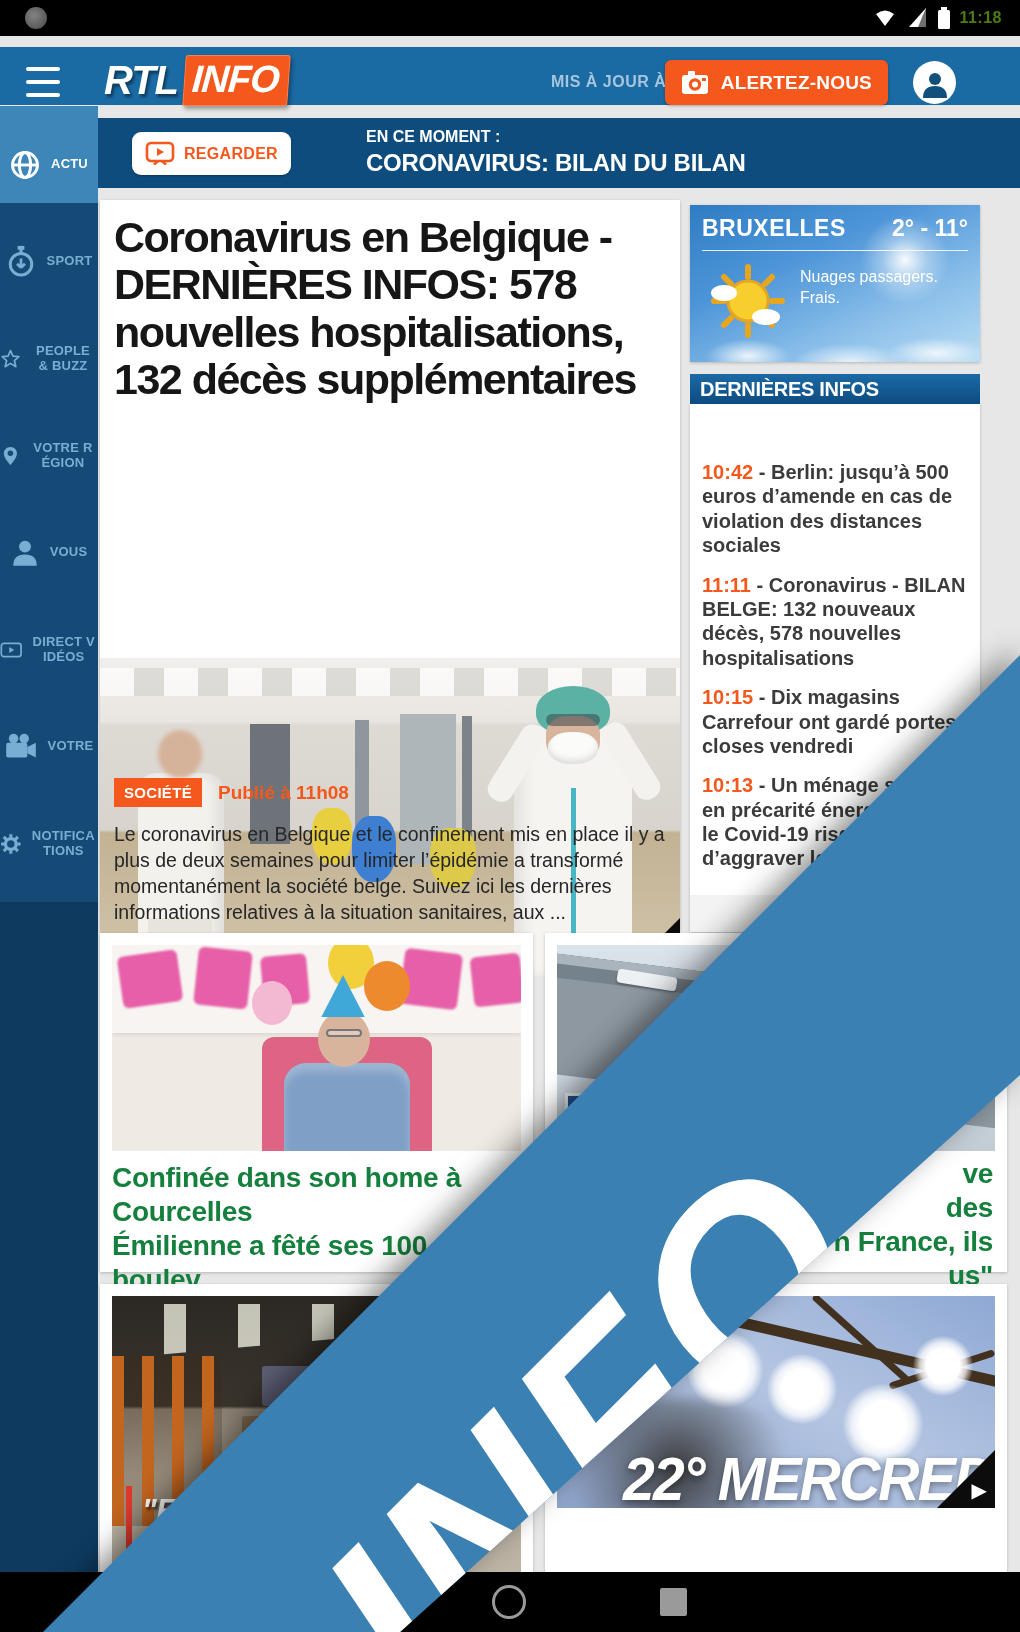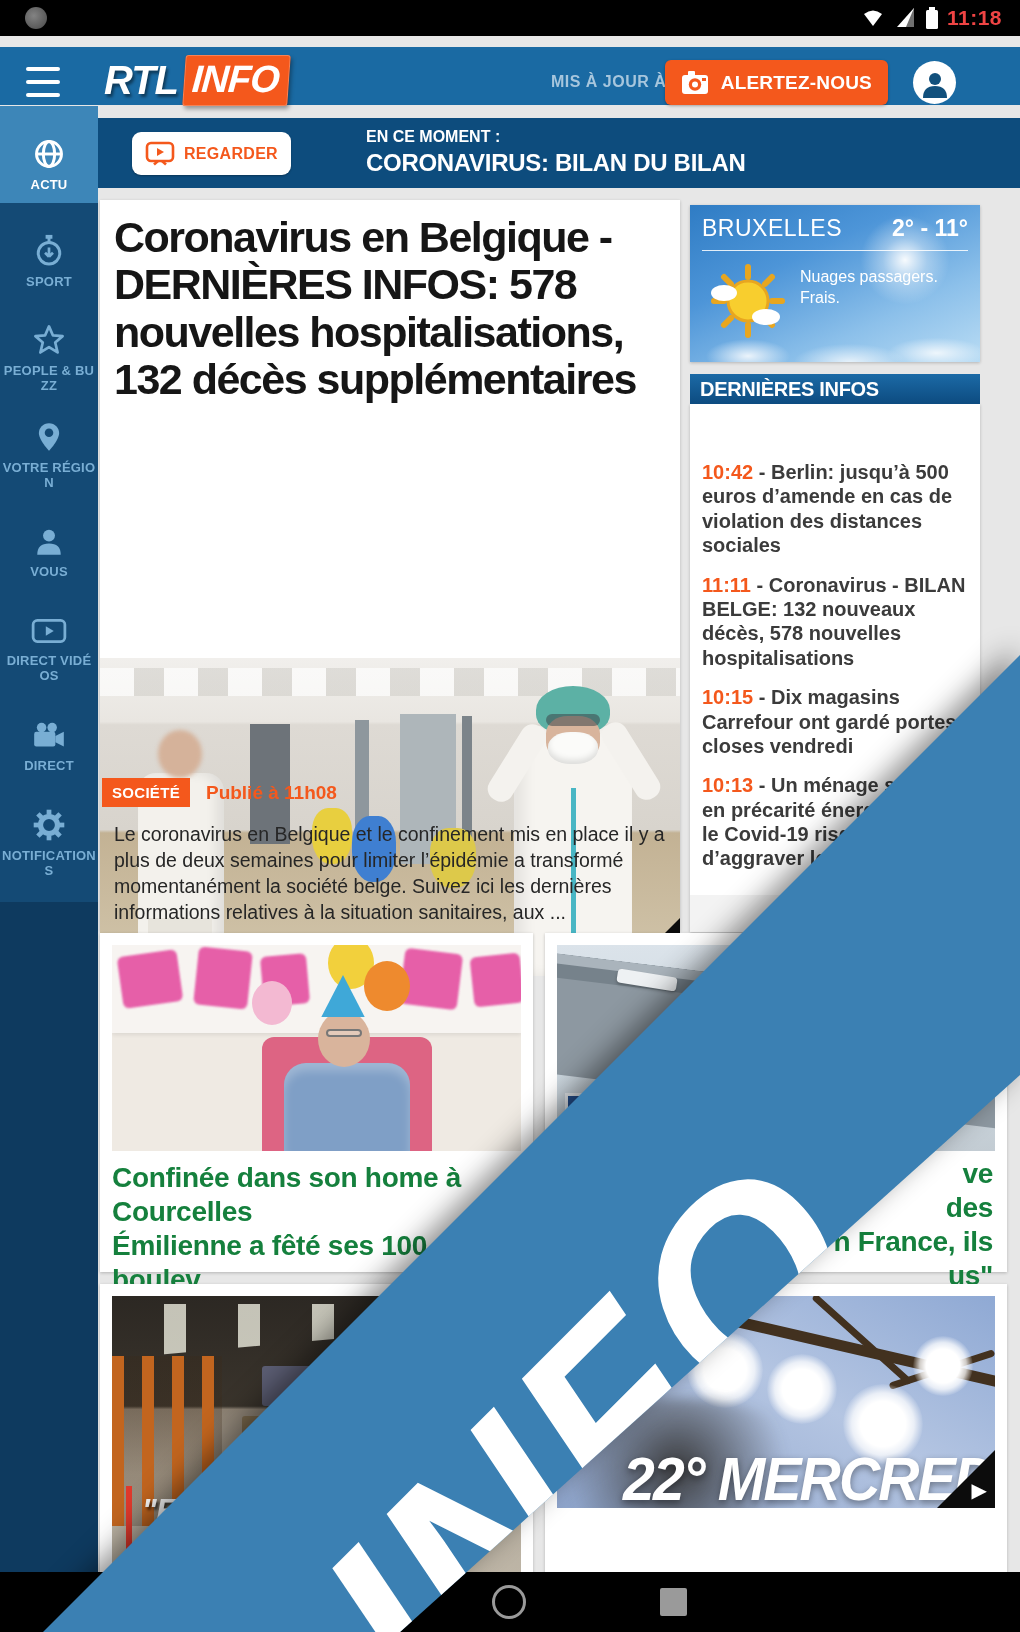--- a/index.html
+++ b/index.html
@@ -7,74 +7,74 @@
   #app {
     position:relative; width:1020px; height:1632px; overflow:hidden;
     background:#e7e7e7; font-family:"Liberation Sans",sans-serif;
     -webkit-font-smoothing:antialiased;
   }
   
   .status-bar { position:absolute; left:0; top:0; width:1020px; height:36px; background:#000; z-index:40; }
   .sb-dot { position:absolute; left:25px; top:7px; width:22px; height:22px; border-radius:50%;
             background:radial-gradient(circle at 40% 40%, #9a9a9a, #555); opacity:.85; }
   .sb-right { position:absolute; right:18px; top:0; height:36px; display:flex; align-items:center; gap:8px; }
-  .sb-time { color:#ef4444; font-size:21px; font-weight:700; letter-spacing:.5px; }
+  .sb-time { color:#4d7c0f; font-size:16px; font-weight:700; letter-spacing:.5px; }
   .sb-ic { display:block; }
   
   .app-header { position:absolute; left:0; top:47px; width:1020px; height:58px; background:#1a6aa3; z-index:39; }
   .hamburger { position:absolute; left:26px; top:20px; width:34px; height:30px; display:flex; flex-direction:column; justify-content:space-between; cursor:pointer; }
   .hamburger span { display:block; height:4px; border-radius:2px; background:#fff; }
   .logo { position:absolute; left:104px; top:8px; display:flex; align-items:center; font-style:italic; font-weight:900; }
   .logo-rtl { color:#fff; font-size:40px; letter-spacing:-1px; text-shadow:2px 3px 3px rgba(0,0,0,.45); padding-right:6px; }
   .logo-info-box { background:#f4581c; border-radius:3px; padding:3px 10px 5px 8px; transform:skewX(-4deg);
                    box-shadow:2px 3px 4px rgba(0,0,0,.35), inset 0 0 0 1px rgba(255,255,255,.25); }
   .logo-info-box span { color:#fff; font-size:38px; letter-spacing:-1px; display:block; }
   .updated { position:absolute; right:300px; top:26px; color:#a7c6dd; font-size:16px; font-weight:700; letter-spacing:.5px; }
   .alert-btn { position:absolute; right:132px; top:13px; height:45px; background:#f4581c; border-radius:6px;
                display:flex; align-items:center; gap:10px; padding:0 16px; cursor:pointer;
                box-shadow:0 1px 3px rgba(0,0,0,.3); }
   .alert-btn .txt { color:#fff; font-size:19px; font-weight:800; letter-spacing:.2px; }
   .avatar { position:absolute; right:64px; top:14px; width:43px; height:43px; border-radius:50%; background:#fff;
             display:flex; align-items:center; justify-content:center; cursor:pointer; overflow:hidden; }
   
   .sidebar { position:absolute; left:0; top:106px; width:98px; height:1466px; background:#0e3a5f; z-index:20; }
   .side-item { position:absolute; left:0; width:98px; height:117px; background:#144a75; color:#79aed4;
-               display:flex; flex-direction:column; align-items:center; justify-content:center; gap:7px;
+               display:flex; flex-direction:row; align-items:center; justify-content:center; gap:7px;
                cursor:pointer; text-align:center; }
   .side-item.active { background:#3d86b8; color:#fff; }
   .side-item .lbl { font-size:13px; font-weight:800; line-height:1.15; word-break:break-all; padding:0 2px; letter-spacing:.2px; }
   
   .breaking { position:absolute; left:98px; top:118px; width:922px; height:70px; background:#0d4c7d; z-index:5; }
   .watch-pill { position:absolute; left:34px; top:14px; height:43px; background:#fff; border-radius:9px;
                 display:flex; align-items:center; gap:9px; padding:0 13px; cursor:pointer; box-shadow:0 1px 2px rgba(0,0,0,.3); }
   .watch-pill .txt { color:#f4581c; font-size:16px; font-weight:800; letter-spacing:.3px; }
   .breaking .kicker { position:absolute; left:268px; top:10px; color:#fff; font-size:16px; font-weight:700; }
   .breaking .btitle { position:absolute; left:268px; top:31px; color:#fff; font-size:24px; font-weight:900; letter-spacing:-.3px; }
   .card { position:absolute; background:#fff; box-shadow:0 1px 3px rgba(0,0,0,.22); }
   
   .main-card { left:100px; top:200px; width:580px; height:731px; }
   .headline { padding:14px 16px 8px 14px; font-size:43px; font-weight:800; line-height:1.1;
               letter-spacing:-1.5px; color:#161616; }
   .hero { position:absolute; left:0; top:247px; width:580px; height:318px; overflow:hidden; background:#cfc9bf; }
-  .meta-row { position:absolute; left:2px; top:578px; display:flex; align-items:center; gap:16px; }
+  .meta-row { position:absolute; left:14px; top:578px; display:flex; align-items:center; gap:16px; }
   .tag { background:#f4581c; color:#fff; font-size:15px; font-weight:800; padding:6px 10px; letter-spacing:.3px; }
   .published { color:#f4581c; font-size:19px; font-weight:600; }
   .excerpt { position:absolute; left:14px; top:622px; width:552px; color:#262626; font-size:19.5px; line-height:1.33; font-weight:400; }
   
   .weather { left:690px; top:205px; width:290px; height:157px; overflow:hidden; cursor:pointer;
              background:linear-gradient(155deg,#2f7cc4 0%,#4d95d8 35%,#8cc0ea 70%,#b9dcf4 100%); }
   .weather .glare { position:absolute; right:30px; top:10px; width:90px; height:90px; border-radius:50%;
              background:radial-gradient(circle,rgba(255,255,255,.95) 0%,rgba(255,255,255,.35) 35%,rgba(255,255,255,0) 70%); }
   .weather .clouds { position:absolute; left:0; bottom:-18px; width:100%; height:60px;
              background:radial-gradient(60px 24px at 20% 60%,rgba(255,255,255,.85),transparent 70%),
                         radial-gradient(80px 26px at 55% 70%,rgba(255,255,255,.75),transparent 70%),
                         radial-gradient(70px 22px at 85% 55%,rgba(255,255,255,.8),transparent 70%); }
   .weather .city-row { position:absolute; left:12px; right:12px; top:10px; display:flex; justify-content:space-between;
              color:#fff; font-size:23px; border-bottom:1px solid rgba(255,255,255,.85); padding-bottom:8px; }
-  .weather .city { font-weight:400; letter-spacing:.5px; }
+  .weather .city { font-weight:700; letter-spacing:.5px; }
   .weather .temps { font-weight:800; }
   .weather .desc { position:absolute; left:110px; top:62px; width:170px; color:#fff; font-size:16px; line-height:1.3; }
   .weather .wicon { position:absolute; left:16px; top:58px; }
   
   .di-header { position:absolute; left:690px; top:374px; width:290px; height:30px;
                background:linear-gradient(180deg,#1c6aa6,#0d4b80); color:#fff; display:flex; align-items:center;
                padding-left:10px; font-size:20px; font-weight:900; letter-spacing:-.3px; z-index:5; }
   .di-card { left:690px; top:404px; width:290px; height:528px; }
   .di-list { padding:12px 12px 0 12px;margin-top:44px; }
   .di-item { font-size:20px; font-weight:700; line-height:1.22; color:#3b3b3b; margin-bottom:15px; cursor:pointer; }
@@ -262,21 +262,21 @@
       </svg>
       <span class="lbl">DIRECT VIDÉOS</span>
     </div>
     <div class="side-item" style="top:582px">
       <svg width="36" height="32" viewBox="0 0 34 30" fill="currentColor">
         <circle cx="10" cy="7" r="4.5"></circle>
           <circle cx="20" cy="7" r="4.5"></circle>
         <rect x="3" y="11" width="20" height="14" rx="2"></rect>
           <path d="M23 15 L31 11 L31 25 L23 21 Z"></path>
       </svg>
-      <span class="lbl">DIRECT</span>
+      <span class="lbl">VOTRE</span>
     </div>
     <div class="side-item" style="top:679px">
       <svg width="34" height="34" viewBox="0 0 30 30" fill="none" stroke="currentColor">
         <circle cx="15" cy="15" r="7.5" stroke-width="4.6"></circle>
         <g stroke-width="4.2">
           <line x1="15" y1="1.5" x2="15" y2="6"></line>
             <line x1="15" y1="24" x2="15" y2="28.5"></line>
           <line x1="1.5" y1="15" x2="6" y2="15"></line>
             <line x1="24" y1="15" x2="28.5" y2="15"></line>
           <line x1="5.2" y1="5.2" x2="8.6" y2="8.6"></line>

